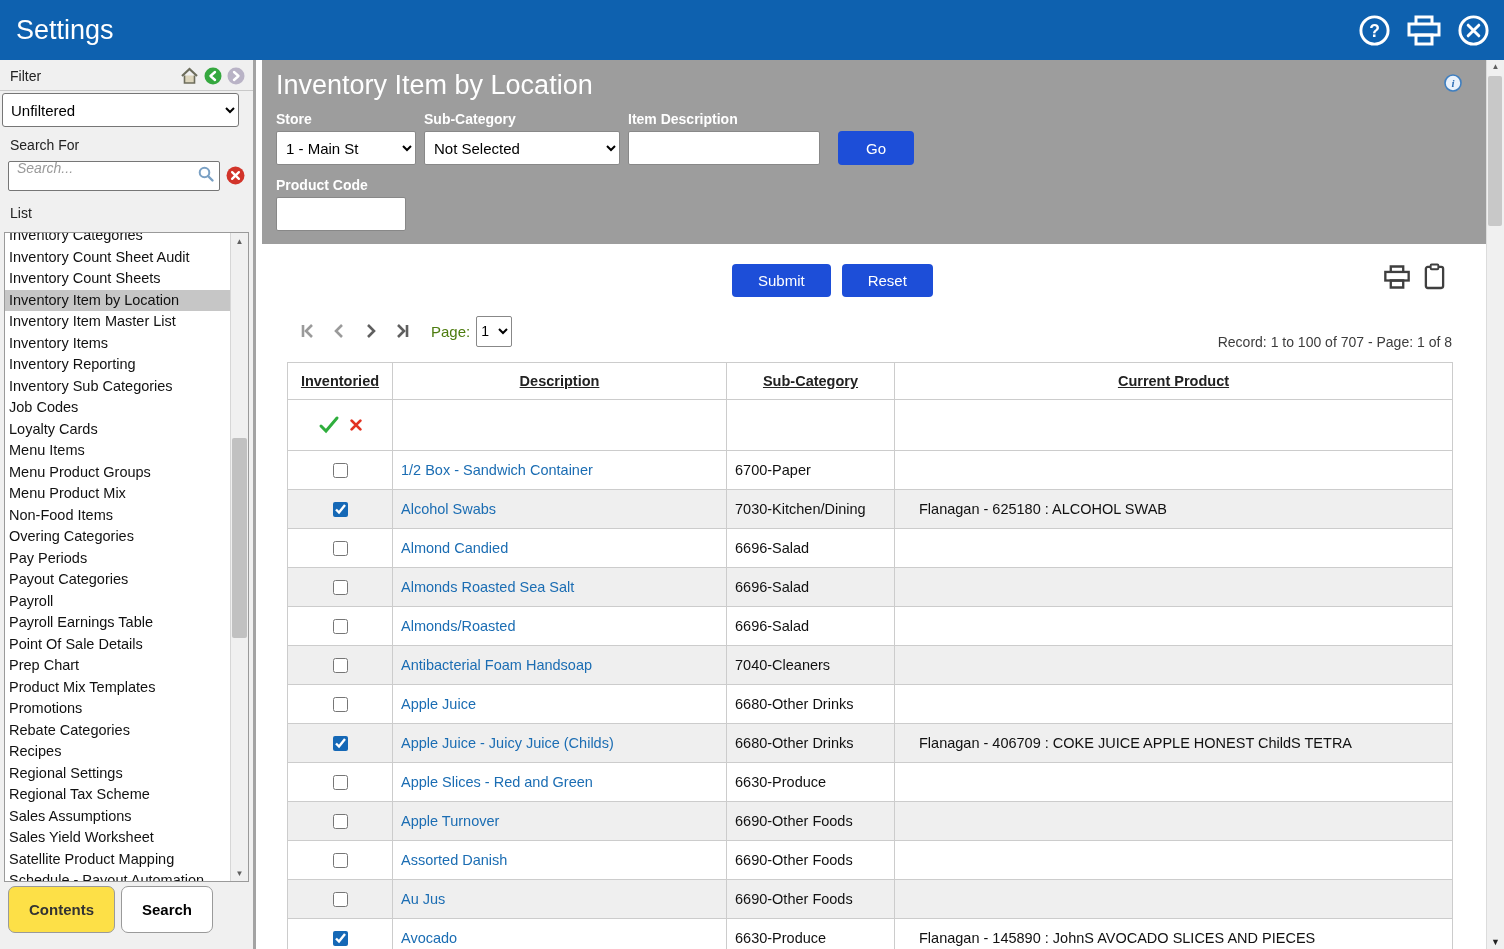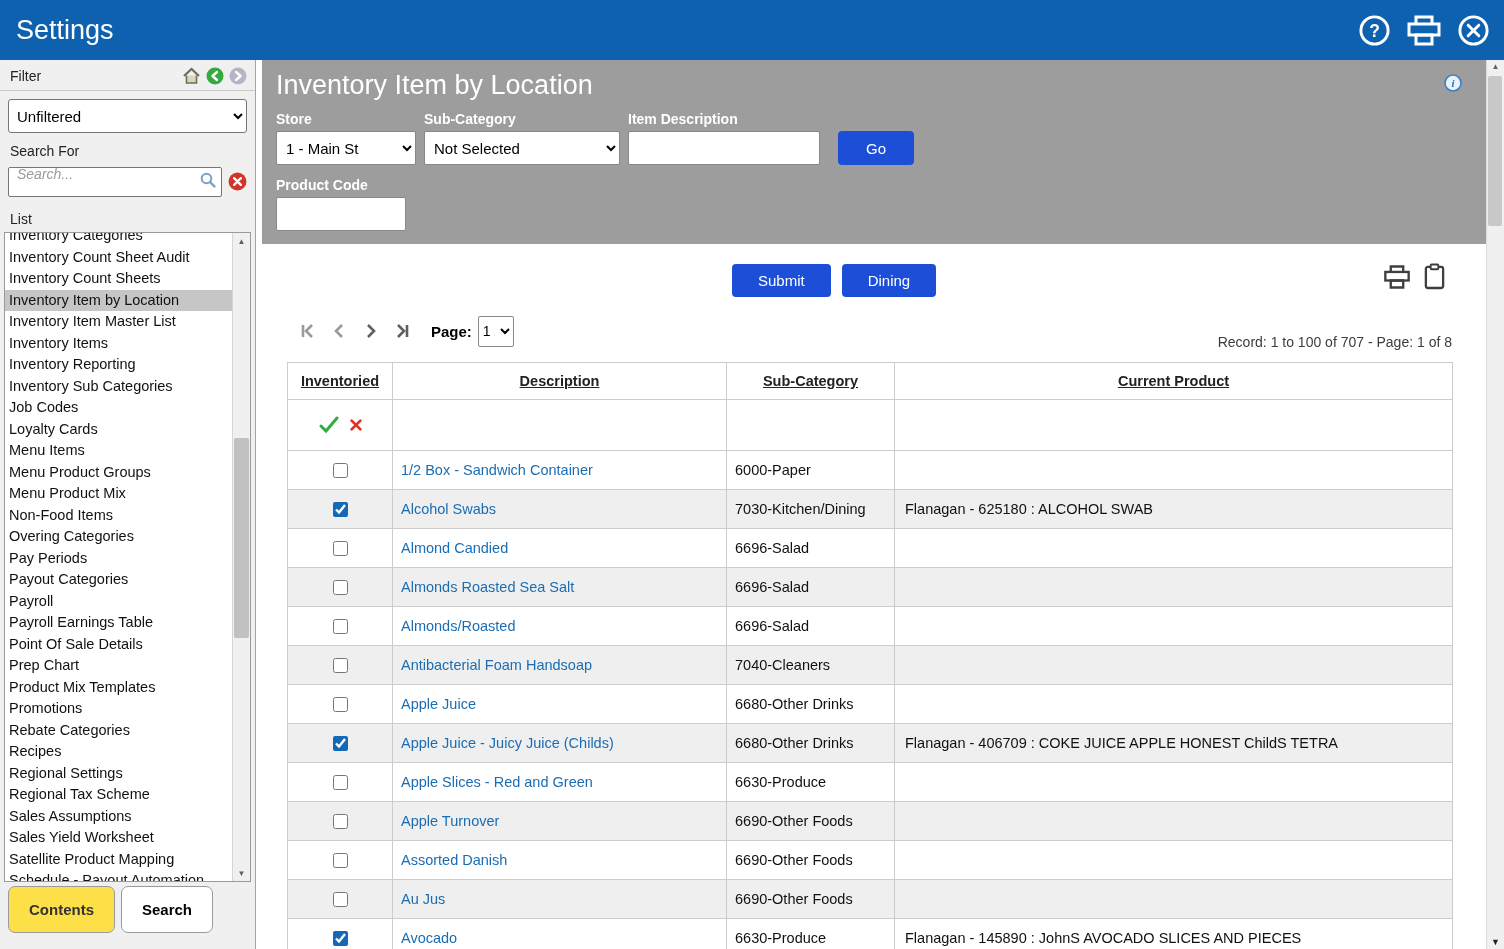--- a/index.html
+++ b/index.html
@@ -17,29 +17,29 @@
     background: #0e61af; display: flex; align-items: center;
     justify-content: space-between; padding: 0 14px 0 16px; box-sizing: border-box;
   }
   .titlebar-title { color: #fff; font-size: 27px; font-weight: 500; }
   .titlebar-actions { display: flex; align-items: center; gap: 15px; }
   .tb-icon { display: inline-flex; cursor: pointer; }
 
   
   .sidebar {
     position: absolute; left: 0; top: 60px; width: 256px; height: 889px;
-    background: #f0f0f0; box-sizing: border-box; border-right: 1px solid #a3a3a3;
+    background: #f0f0f0; box-sizing: border-box; border-right: 3px solid #a3a3a3;
   }
   .filter-row { display: flex; align-items: center; justify-content: space-between; padding: 7px 8px 5px 10px; }
   .side-label { font-size: 14px; color: #222; }
   .nav-icons { display: inline-flex; align-items: center; gap: 5px; }
   .nav-icons span { display: inline-flex; cursor: pointer; }
   .side-divider { border-top: 1px solid #c9c9c9; margin: 0; }
   .filter-select {
-    display: block; margin: 8px; width: calc(100% - 16px); height: 34px;
+    display: block; margin: 2px; width: calc(100% - 16px); height: 34px;
     font-size: 15px; font-family: "Liberation Sans", sans-serif;
     border: 1px solid #767676; border-radius: 3px; background: #fff; padding: 0 4px;
   }
   .label-searchfor { margin: 10px 10px 6px 10px; }
   .search-row { display: flex; align-items: center; gap: 6px; padding: 0 8px; }
   .search-box { position: relative; flex: 1; }
   .search-box input {
     width: 100%; height: 30px; box-sizing: border-box;
     border: 1px solid #767676; border-radius: 2px;
     padding: 0 26px 16px 8px; font-size: 14px; font-family: "Liberation Sans", sans-serif;
@@ -95,21 +95,21 @@
   .go-btn { width: 76px; height: 34px; margin-left: 10px; }
   .pc-row { margin-top: 12px; align-items: flex-end; }
   .center-btns { position: absolute; left: 470px; top: 204px; display: flex; gap: 11px; }
   .center-btns .dark-btn { height: 33px; padding: 0 26px; }
   .table-tools { position: absolute; right: 40px; top: 203px; display: flex; gap: 12px; align-items: center; }
   .table-tools span { display: inline-flex; cursor: pointer; }
 
   .pager-row { position: absolute; left: 25px; right: 34px; top: 252px; height: 38px; display: flex; align-items: center; }
   .pg { display: inline-flex; margin-left: 12px; cursor: pointer; }
   .pg:first-child { margin-left: 10px; }
-  .page-label { font-weight: bold; font-size: 15px; color: #000000; margin-left: 18px; }
+  .page-label { font-weight: normal; font-size: 15px; color: #4d7c0f; margin-left: 18px; }
   .page-select {
     width: 36px; height: 31px; margin-left: 6px; border: 1px solid #888; border-radius: 2px;
     font-size: 14px; font-family: "Liberation Sans", sans-serif; background: #fff;
   }
   .record-text { margin-left: auto; align-self: flex-end; font-size: 14px; color: #3c3c3c; }
 
   
   table.grid {
     position: absolute; left: 25px; top: 302px; width: 1165px;
     border-collapse: collapse; table-layout: fixed; font-size: 14.5px;
@@ -123,21 +123,21 @@
   tr.filter-tr td { height: 48px; background: #fff; }
   .filter-icons { display: flex; align-items: center; justify-content: center; gap: 9px; }
   .filter-icons span { display: inline-flex; cursor: pointer; }
   tbody td { height: 36px; }
   tbody tr.alt { background: #efefef; }
   td.chk-cell { text-align: center; }
   td.chk-cell input { width: 15px; height: 15px; accent-color: #1568b6; cursor: pointer; }
   td.desc-cell { padding-left: 8px; }
   td.desc-cell a { color: #1b6db3; text-decoration: none; cursor: pointer; }
   td.sub-cell { padding-left: 8px; color: #111; }
-  td.prod-cell { padding-left: 10px; color: #111; }
+  td.prod-cell { padding-left: 24px; color: #111; }
 
   
   .main-scrollbar {
     position: absolute; right: 0; top: 60px; width: 17px; height: 889px;
     background: #f0f0f0; border-left: 1px solid #dcdcdc;
   }
   .msb-up { position: absolute; top: 2px; left: 0; right: 0; text-align: center; font-size: 8px; color: #5f5f5f; }
   .msb-thumb { position: absolute; top: 16px; left: 1px; width: 14px; height: 150px; background: #c8c8c8; border-radius: 2px; }
   .msb-down { position: absolute; bottom: 2px; left: 0; right: 0; text-align: center; font-size: 9px; color: #222; }
 </style>
@@ -291,21 +291,21 @@
       <div class="form-row pc-row">
         <div class="field">
           <label>Product Code</label>
           <input type="text" class="w-prodcode" value="" style="">
         </div>
       </div>
     </section>
 
     <div class="center-btns">
       <button class="dark-btn">Submit</button>
-      <button class="dark-btn">Dining</button>
+      <button class="dark-btn">Reset</button>
     </div>
     <div class="table-tools">
       <span>
         <svg width="28" height="26" viewBox="0 0 36 33">
             <path d="M10 10 V3 h16 v7" fill="none" stroke="#3f3f3f" stroke-width="3"></path>
             <rect x="3" y="10" width="30" height="11" fill="none" stroke="#3f3f3f" stroke-width="3"></rect>
             <path d="M10 21 h16 v9 h-16 z" fill="none" stroke="#3f3f3f" stroke-width="3"></path>
           </svg>
       </span>
       <span>
@@ -375,21 +375,21 @@
           </td>
           <td></td>
             <td></td>
             <td></td>
         </tr>
       </thead>
       <tbody id="table-body">
           <tr>
             <td class="chk-cell"><input type="checkbox" style=""></td>
             <td class="desc-cell"><a>1/2 Box - Sandwich Container</a></td>
-            <td class="sub-cell">6000-Paper</td>
+            <td class="sub-cell">6700-Paper</td>
             <td class="prod-cell"></td>
           </tr>
           <tr class="alt">
             <td class="chk-cell"><input type="checkbox" checked="" style=""></td>
             <td class="desc-cell"><a>Alcohol Swabs</a></td>
             <td class="sub-cell">7030-Kitchen/Dining</td>
             <td class="prod-cell">Flanagan - 625180 : ALCOHOL SWAB</td>
           </tr>
           <tr>
             <td class="chk-cell"><input type="checkbox" style=""></td>

